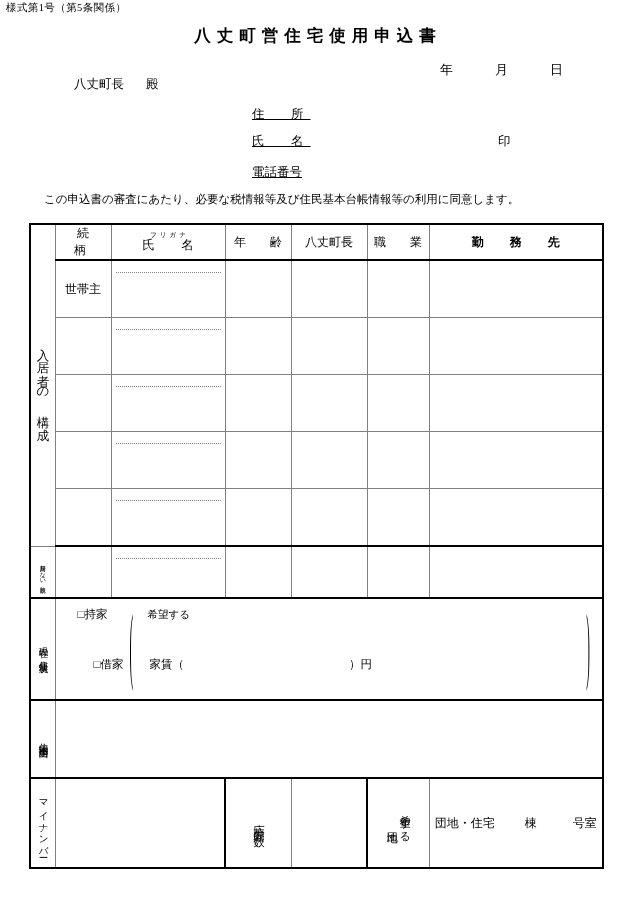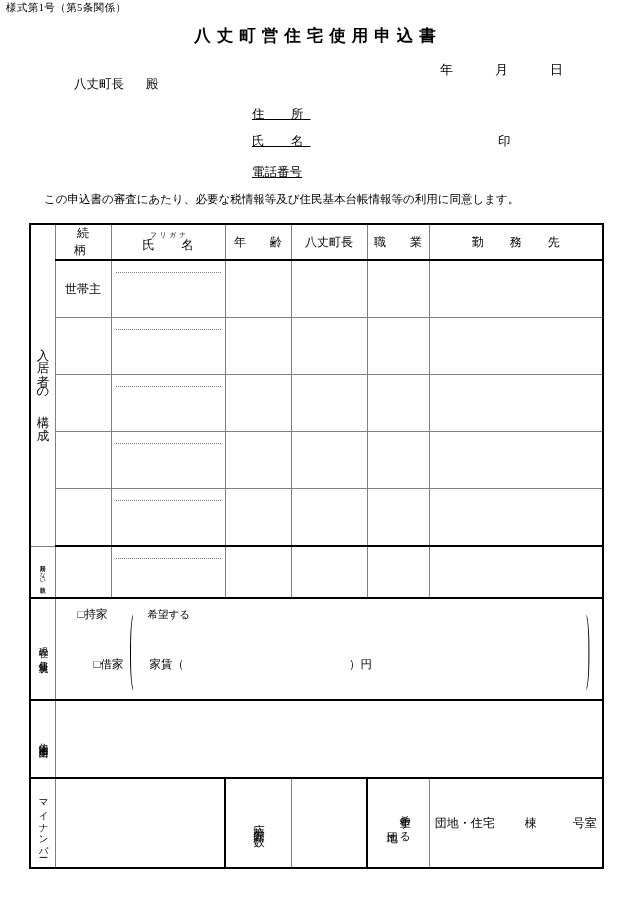--- a/index.html
+++ b/index.html
@@ -104,21 +104,21 @@
     background: #fff;
   }
   
   .bt-thick { border-top: 2px solid #000 !important; }
   .bb-thick { border-bottom: 2px solid #000 !important; }
   .bl-thick { border-left: 2px solid #000 !important; }
   .br-thick { border-right: 2px solid #000 !important; }
 
   .hdr td { font-size: 12.5px; height: 32px; }
   .sp2 { letter-spacing: 6px; text-indent: 6px; }
-  .sp3 { letter-spacing: 7px; text-indent: 7px; }
+  .sp3 { letter-spacing: 7px; text-indent: 7px; font-weight: bold; }
 
   .name-head { position: relative; }
   .furi {
     display: block;
     font-size: 6.5px;
     letter-spacing: 3px;
     text-indent: 3px;
     line-height: 8px;
     margin-bottom: -1px;
   }

